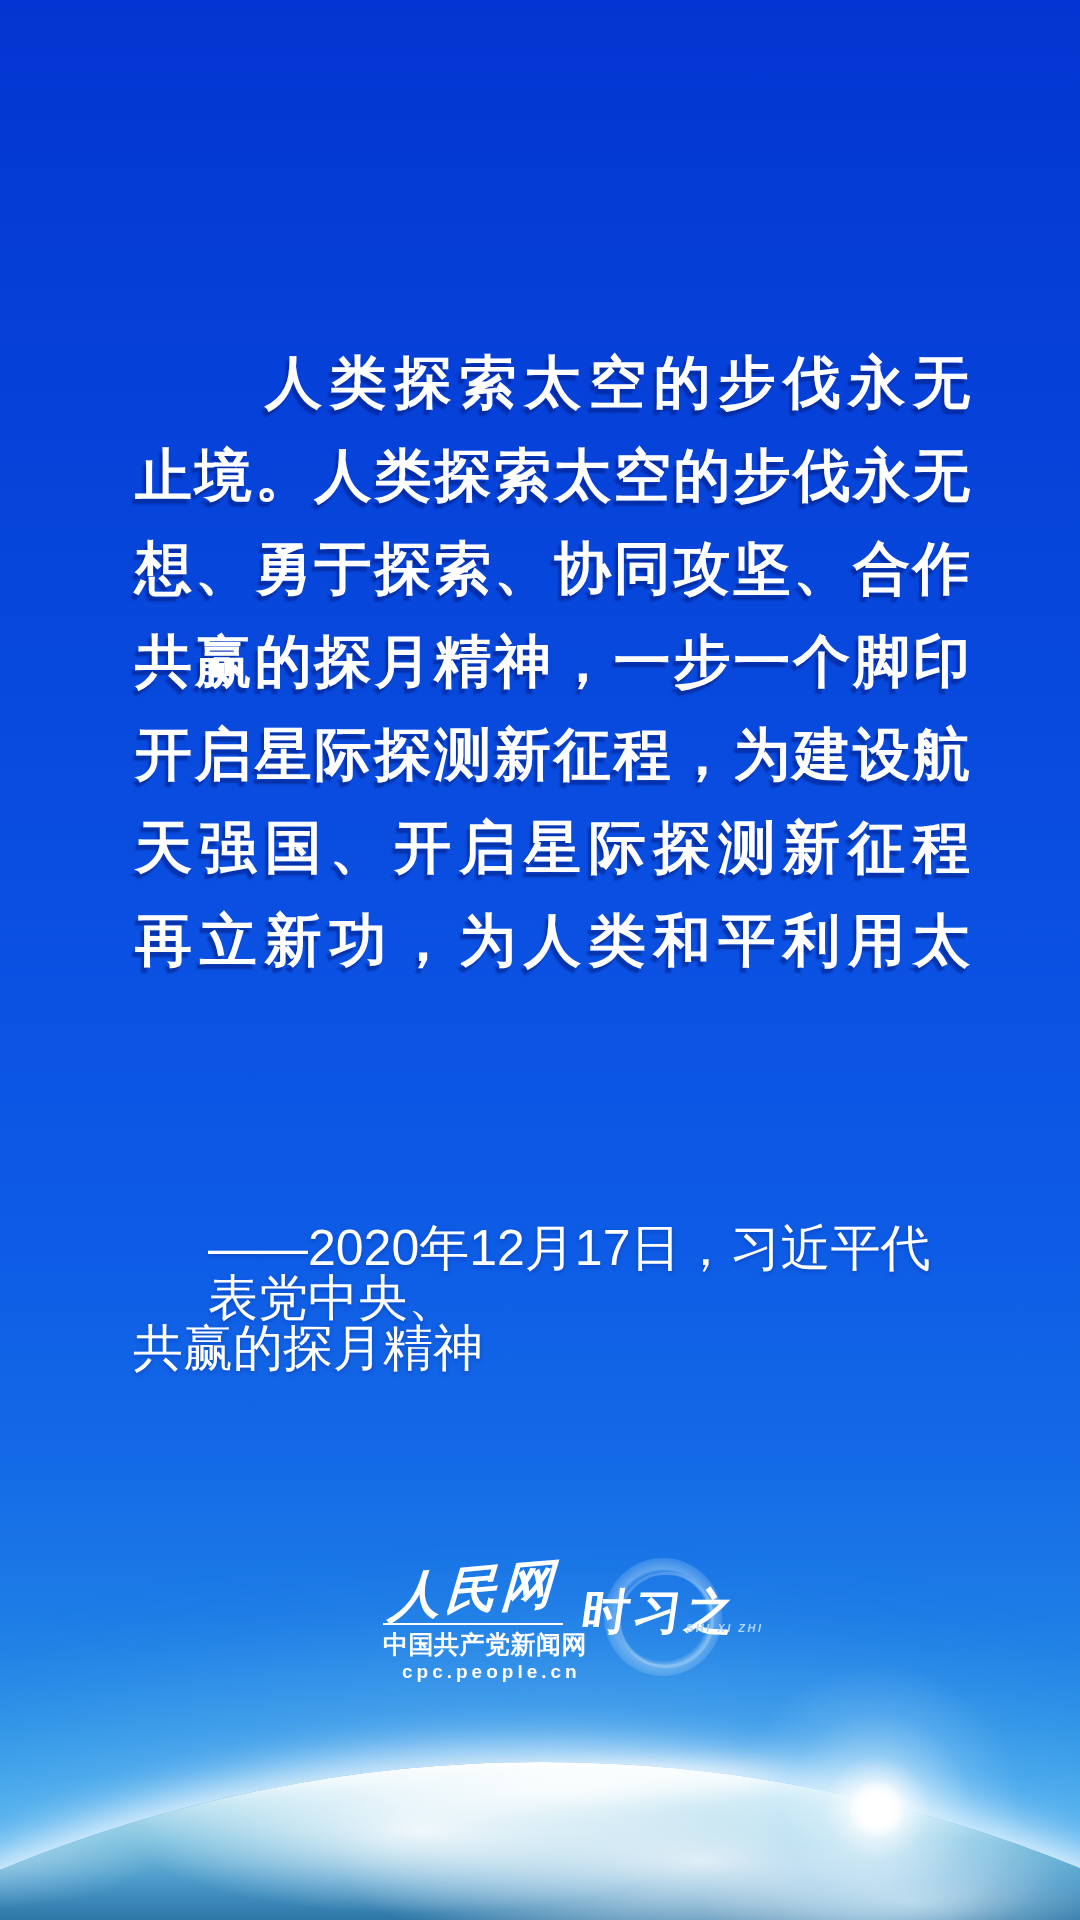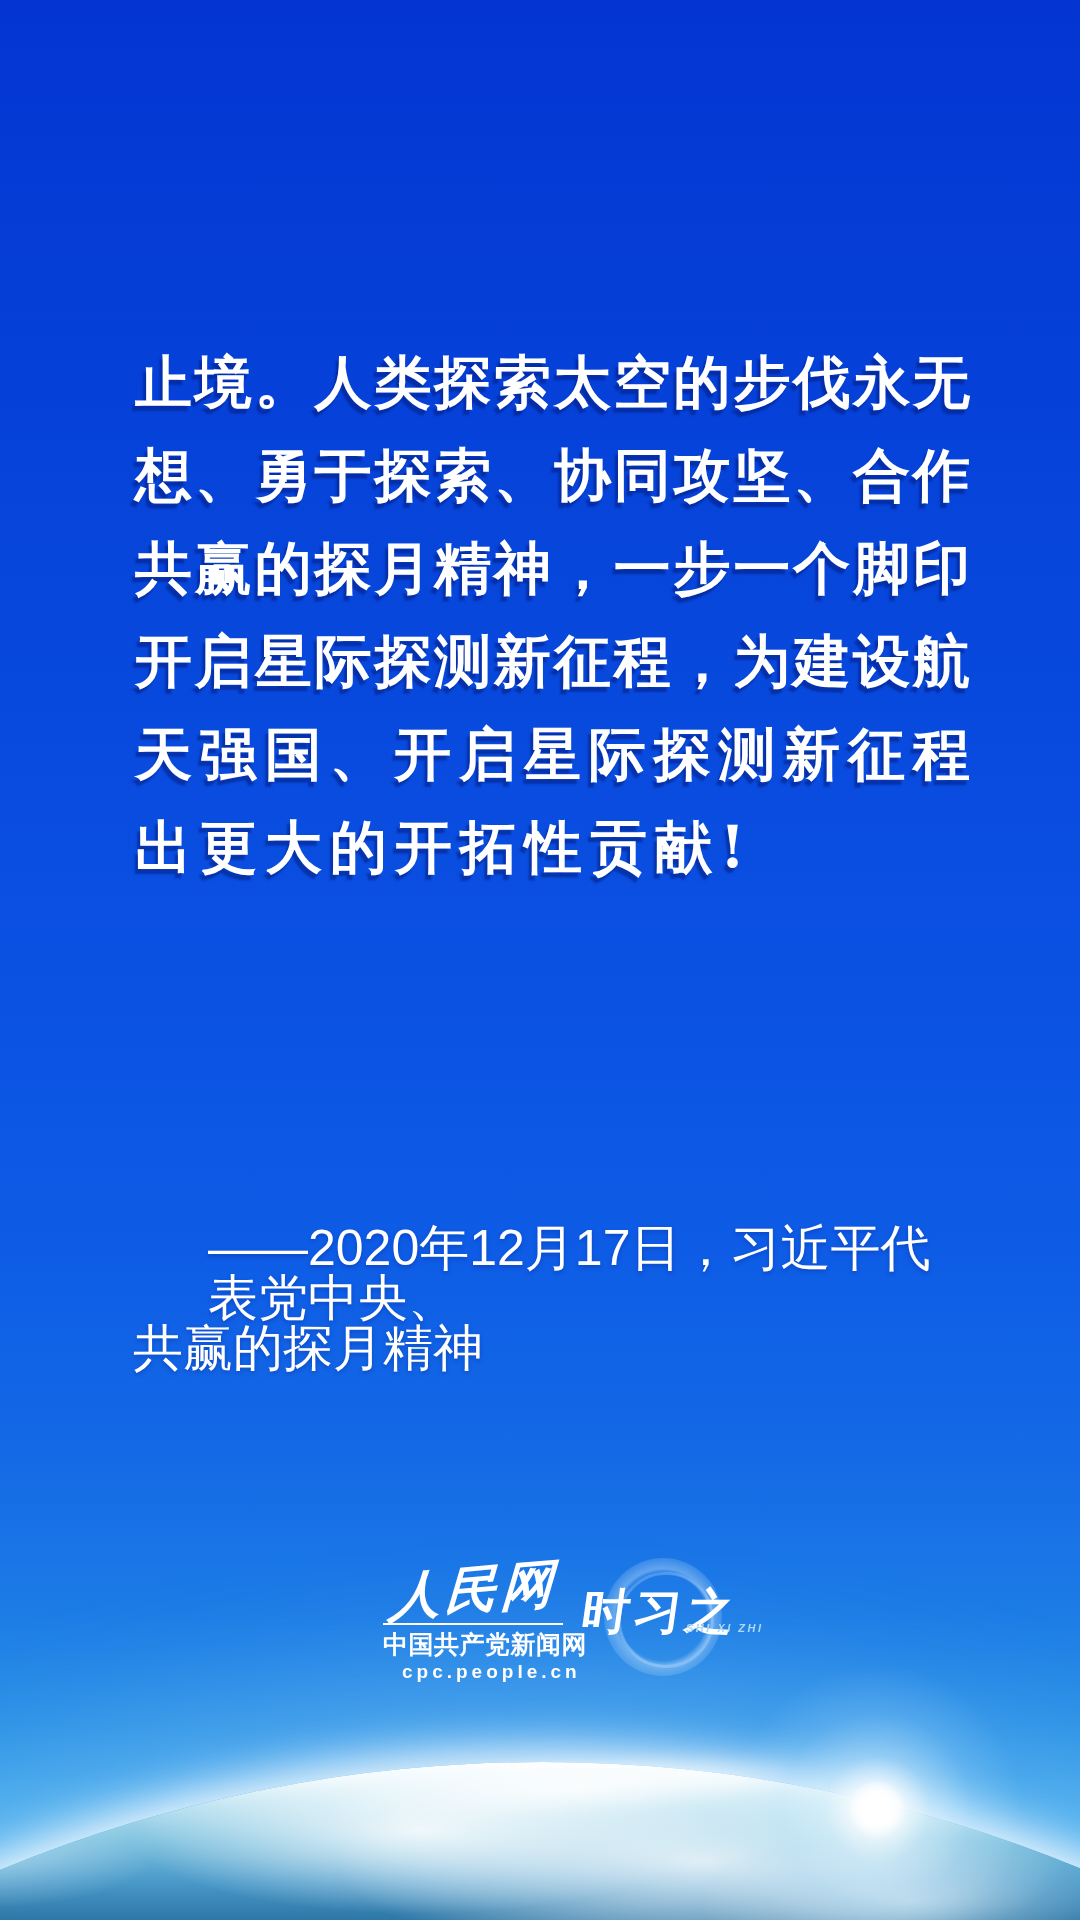--- a/index.html
+++ b/index.html
@@ -211,26 +211,27 @@
     border-radius: 50%;
     background: radial-gradient(circle, #ffffff 0%, #ffffff 35%, rgba(255,255,255,0) 75%);
   }
 </style>
 </head>
 <body>
 
 <div class="poster">
 
   <div class="quote">
+    <div class="quote-line first">人类探索太空的步伐永无</div>
     <div class="quote-line">止境。人类探索太空的步伐永无</div>
     <div class="quote-line">想、勇于探索、协同攻坚、合作</div>
     <div class="quote-line">共赢的探月精神，一步一个脚印</div>
     <div class="quote-line">开启星际探测新征程，为建设航</div>
     <div class="quote-line">天强国、开启星际探测新征程</div>
-    <div class="quote-line last">出更大的开拓性贡献!</div>
+    <div class="quote-line">再立新功，为人类和平利用太</div>
   </div>
 
   <div class="attribution">
     <div class="attr-line first">——2020年12月17日，习近平代表党中央、</div>
     <div class="attr-line">共赢的探月精神</div>
   </div>
 
   <div class="planet-body"></div>
   <div class="limb-glow"></div>
   <div class="sun-flare"></div>

